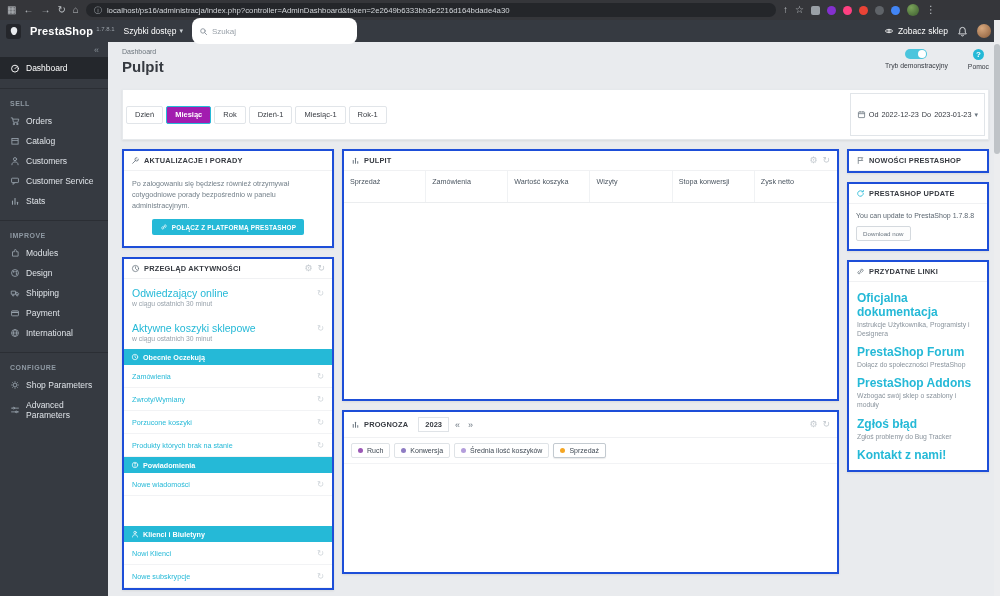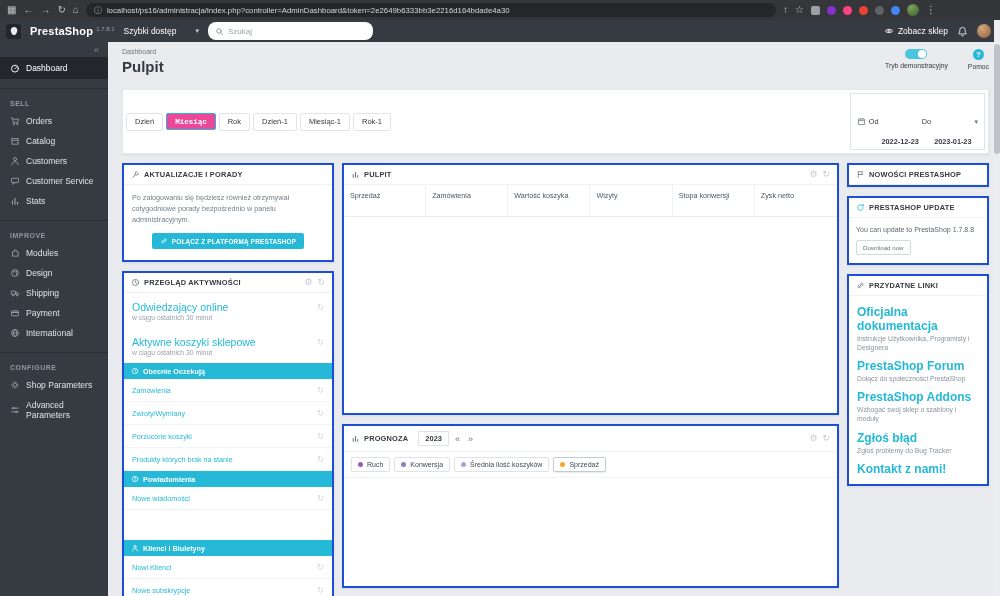--- a/index.html
+++ b/index.html
@@ -16,23 +16,23 @@
   .ext-dot { width:9px; height:9px; border-radius:50%; flex:none; }
   .ext-sq { width:9px; height:9px; border-radius:2px; flex:none; }
   .avatar-mini { width:12px; height:12px; border-radius:50%; background:radial-gradient(circle at 35% 30%, #7aa35a, #3c5c2e); flex:none; }
 
   
   .admin-header { height:22px; background:#363a41; display:flex; align-items:center; padding:0 9px 0 6px; gap:9px; color:#fff; }
   .logo-tile { width:15px; height:15px; border-radius:3px; background:#24262b; display:flex; align-items:center; justify-content:center; flex:none; }
   .brand { display:flex; align-items:flex-start; gap:3px; }
   .brand-name { font-size:11px; font-weight:bold; letter-spacing:.2px; }
   .brand-ver { font-size:6px; color:#9aa1a8; margin-top:1px; }
-  .quick-access { font-size:8.5px; color:#fff; display:flex; align-items:center; gap:19px; cursor:pointer; }
+  .quick-access { font-size:8.5px; color:#fff; display:flex; align-items:center; gap:3px; cursor:pointer; }
   .caret { font-size:7px; color:#cdd2d6; }
-  .hsearch { width:165px; height:18px; background:#fff; border-radius:8px; display:flex; align-items:center; gap:4px; padding:0 7px; }
+  .hsearch { width:165px; height:26px; background:#fff; border-radius:8px; display:flex; align-items:center; gap:4px; padding:0 7px; }
   .hsearch svg { color:#8a939c; }
   .hsearch input { border:none; outline:none; flex:1; font-size:8px; color:#555; font-family:"Liberation Sans",sans-serif; background:transparent; }
   .hsearch input::placeholder { color:#9aa2aa; }
   .header-spacer { flex:1; }
   .view-shop { display:flex; align-items:center; gap:4px; font-size:8.5px; color:#fff; cursor:pointer; }
   .hbell { color:#e6e9ec; display:flex; }
   .h-avatar { width:14px; height:14px; border-radius:50%; background:radial-gradient(circle at 35% 30%, #d7a87e, #8a5c3a); flex:none; }
 
   
   .body-row { display:flex; height:554px; }
@@ -51,24 +51,24 @@
   .page-title { font-size:15px; font-weight:bold; color:#363a41; }
   .head-right { display:flex; gap:20px; padding-top:2px; }
   .head-widget { display:flex; flex-direction:column; align-items:center; gap:3px; cursor:pointer; }
   .toggle { width:22px; height:10px; border-radius:6px; background:#4bc5dd; position:relative; }
   .toggle-knob { position:absolute; right:1px; top:1px; width:8px; height:8px; border-radius:50%; background:#fff; }
   .help-circle { width:11px; height:11px; border-radius:50%; background:#25b9d7; color:#fff; font-size:8px; font-weight:bold; display:flex; align-items:center; justify-content:center; }
   .head-widget-label { font-size:6.8px; color:#363a41; }
 
   .filter-bar { margin-top:14px; background:#fff; box-shadow:0 1px 2px rgba(0,0,0,.08); border:1px solid #e6e9ec; padding:3px; display:flex; align-items:center; gap:3px; }
   .fbtn { font-size:7.5px; padding:3.5px 8px; background:#fff; border:1px solid #e1e5e9; color:#363a41; border-radius:2px; cursor:pointer; font-family:"Liberation Sans",sans-serif; }
-  .fbtn.active { background:#ec4899; border-color:#25b9d7; color:#fff; font-weight:bold;font-family:Liberation Mono, monospace; }
-  .date-picker { margin-left:auto; display:flex; align-items:center; gap:3px; border:1px solid #e1e5e9; background:#fff; padding:3px 6px; font-size:7.3px; color:#363a41; cursor:pointer; }
+  .fbtn.active { background:#a21caf; border-color:#25b9d7; color:#fff; font-weight:bold; }
+  .date-picker { margin-left:auto; display:flex; align-items:center; gap:3px; border:1px solid #e1e5e9; background:#fff; padding:16px 6px; font-size:7.3px; color:#363a41; cursor:pointer; }
   .date-picker svg { color:#6b7680; }
-  .date-val { font-weight:bold;margin-top:40px; }
+  .date-val { font-weight:normal; }
 
   .columns { display:flex; gap:8px; margin-top:9px; align-items:flex-start; }
   .col-left { width:212px; flex:none; }
   .col-center { flex:1; min-width:0; }
   .col-right { width:142px; flex:none; }
 
   .panel { background:#fff; box-shadow:0 1px 2px rgba(0,0,0,.08); border:2px solid #1d4ed8; margin-bottom:9px; }
   .phead { display:flex; align-items:center; gap:4px; padding:5px 7px; border-bottom:1px solid #f0f1f3; }
   .phead svg { color:#6b7680; flex:none; }
   .ptitle { font-size:7.4px; font-weight:bold; color:#363a41; letter-spacing:.2px; text-transform:uppercase; }

